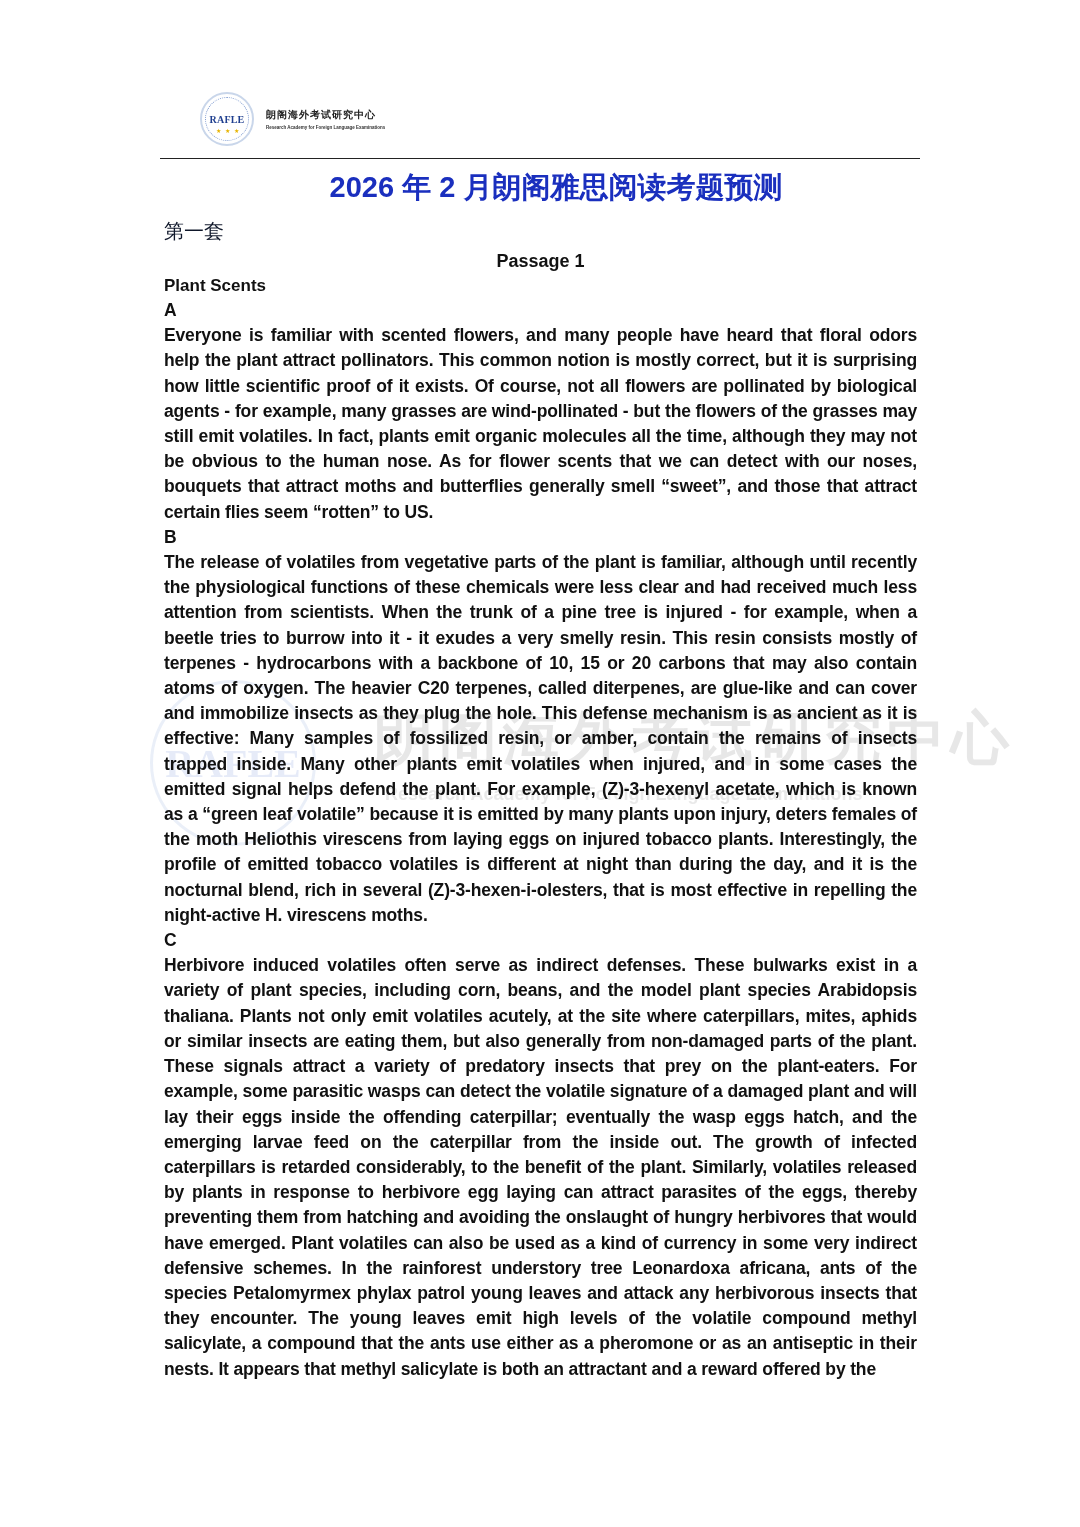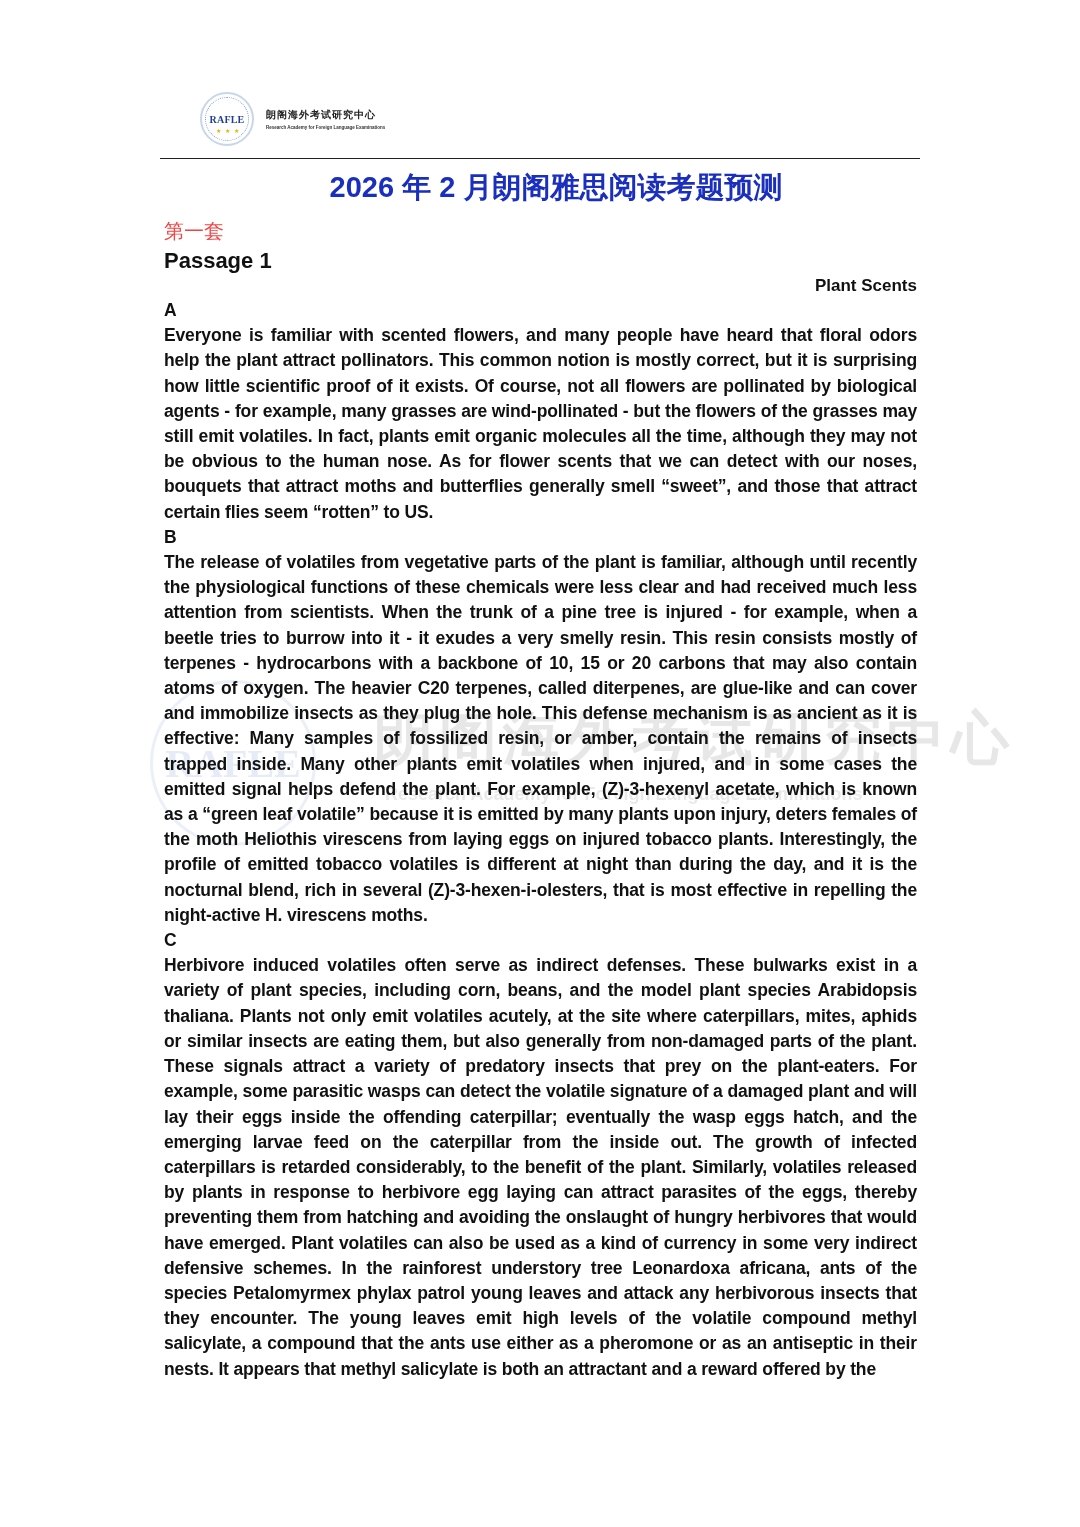--- a/index.html
+++ b/index.html
@@ -8,23 +8,23 @@
   .logo { width: 50px; height: 50px; border-radius: 50%; border: 2px solid #c9d6ea; position: relative; display: flex; align-items: center; justify-content: center; background: #fff; }
   .logo-inner { font-family: "Liberation Serif", serif; font-weight: bold; font-size: 10px; color: #1f3f8f; letter-spacing: 0.2px; }
   .logo-stars { position: absolute; bottom: 10px; left: 14px; font-size: 6px; color: #e7b400; letter-spacing: 1px; }
   .logo-ring { position: absolute; inset: 3px; border-radius: 50%; border: 1px dotted #7f9bd0; }
   .brand { margin-left: 12px; }
   .brand-cn { font-size: 10px; font-weight: bold; color: #222; letter-spacing: 1px; }
   .brand-en { font-size: 4.5px; font-weight: bold; color: #333; margin-top: 3px; }
   .rule { position: absolute; left: 160px; top: 158px; width: 760px; height: 1px; background: #222; }
   .title { position: absolute; left: 16px; width: 1080px; top: 168px; text-align: center; font-size: 29px; font-weight: bold; color: #1a2fbe; }
   .content { position: absolute; left: 164px; top: 216px; width: 753px; }
-  .set { color: #ef4444; font-size: 20px; line-height: 30px; }
-  .passage { font-weight: bold; font-size: 22px; line-height: 26px; margin-top: 2px; }
-  .ptitle { font-weight: bold; font-size: 17px; line-height: 24px; text-align: right; margin-top: 0px; }
+  .set { color: #0f172a; font-size: 20px; line-height: 30px; }
+  .passage { font-weight: bold; font-size: 18px; line-height: 26px; margin-top: 2px; text-align: center; }
+  .ptitle { font-weight: bold; font-size: 17px; line-height: 24px; text-align: left; margin-top: 0px; }
   .letter { font-weight: bold; font-size: 17.5px; line-height: 25.2px; }
   .para { font-size: 17.5px; line-height: 25.2px; text-align: justify; letter-spacing: -0.15px; font-weight: bold; }
   .watermark { position: absolute; left: 375px; top: 700px; font-size: 58px; font-weight: bold; color: rgba(120,120,120,0.18); letter-spacing: 6px; pointer-events: none; }
   .watermark-en { position: absolute; left: 385px; top: 784px; font-size: 18px; font-weight: bold; color: rgba(120,120,120,0.16); pointer-events: none; }
   .watermark-logo { position: absolute; left: 150px; top: 680px; width: 160px; height: 160px; border-radius: 50%; border: 3px solid rgba(80,120,200,0.12); display: flex; align-items: center; justify-content: center; pointer-events: none; }
   .watermark-logo span { font-family: "Liberation Serif", serif; font-size: 40px; font-weight: bold; color: rgba(60,100,200,0.13); }
 </style>
 </head>
 <body>
 

